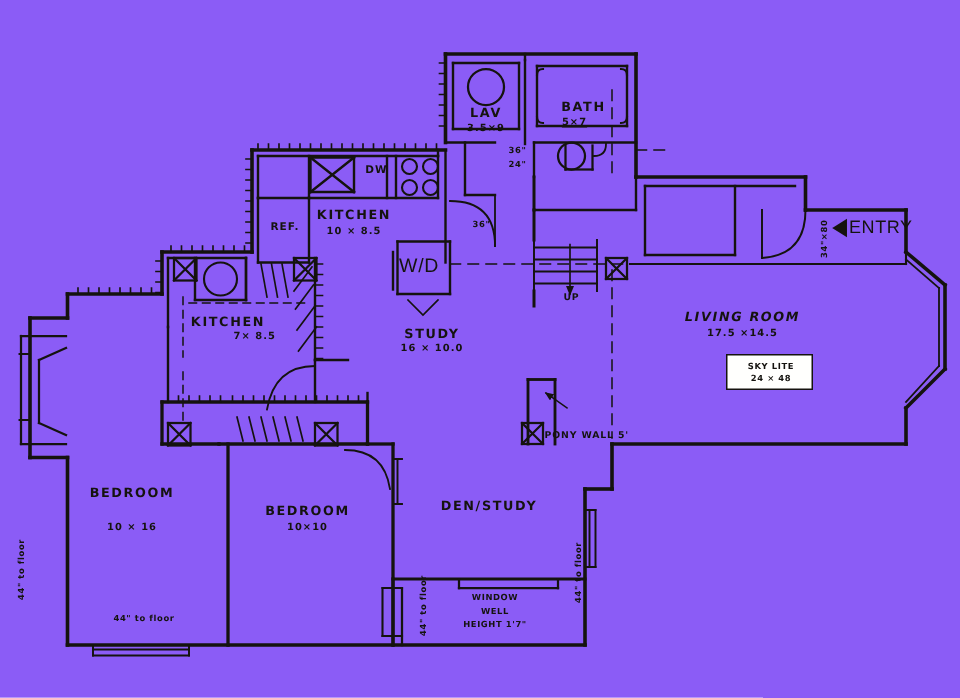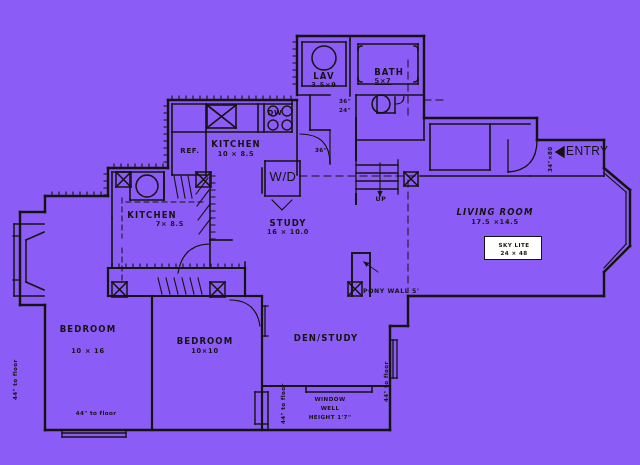--- a/index.html
+++ b/index.html
@@ -484,23 +484,23 @@
   <div class="label room-dim" style="left:305px; top:82px; width:38px;">3.5×9</div>
 
   <div class="label room-name" style="left:356px; top:68px; width:42px;margin-left:12px;">BATH</div>
   <div class="label room-dim" style="left:362px; top:78px; width:42px;text-decoration:underline;">5×7</div>
 
   <div class="label room-name" style="left:205px; top:140px; width:62px;">KITCHEN</div>
   <div class="label room-dim" style="left:205px; top:151px; width:62px;">10 × 8.5</div>
 
   <div class="label appliance" style="left:175px; top:148px; width:30px;">REF.</div>
 
-  <div class="label appliance" style="left:236px; top:110px; width:30px;margin-left:24px;">DW</div>
-
-  <div class="label wd" style="left:266px; top:170px; width:34px;">W/D</div>
+  <div class="label appliance" style="left:236px; top:110px; width:30px;">DW</div>
+
+  <div class="label wd" style="left:266px; top:170px; width:14px;">W/D</div>
 
   <div class="label room-name" style="left:120px; top:211px; width:64px;">KITCHEN</div>
   <div class="label room-dim" style="left:120px; top:221px; width:64px;text-align:right;">7× 8.5</div>
 
   <div class="label room-name" style="left:258px; top:219px; width:60px;">STUDY</div>
   <div class="label room-dim" style="left:258px; top:229px; width:60px;">16 × 10.0</div>
 
   <div class="label room-name" style="left:452px; top:208px; width:86px;font-style:italic;">LIVING ROOM</div>
   <div class="label room-dim" style="left:452px; top:219px; width:86px;">17.5 ×14.5</div>
 

